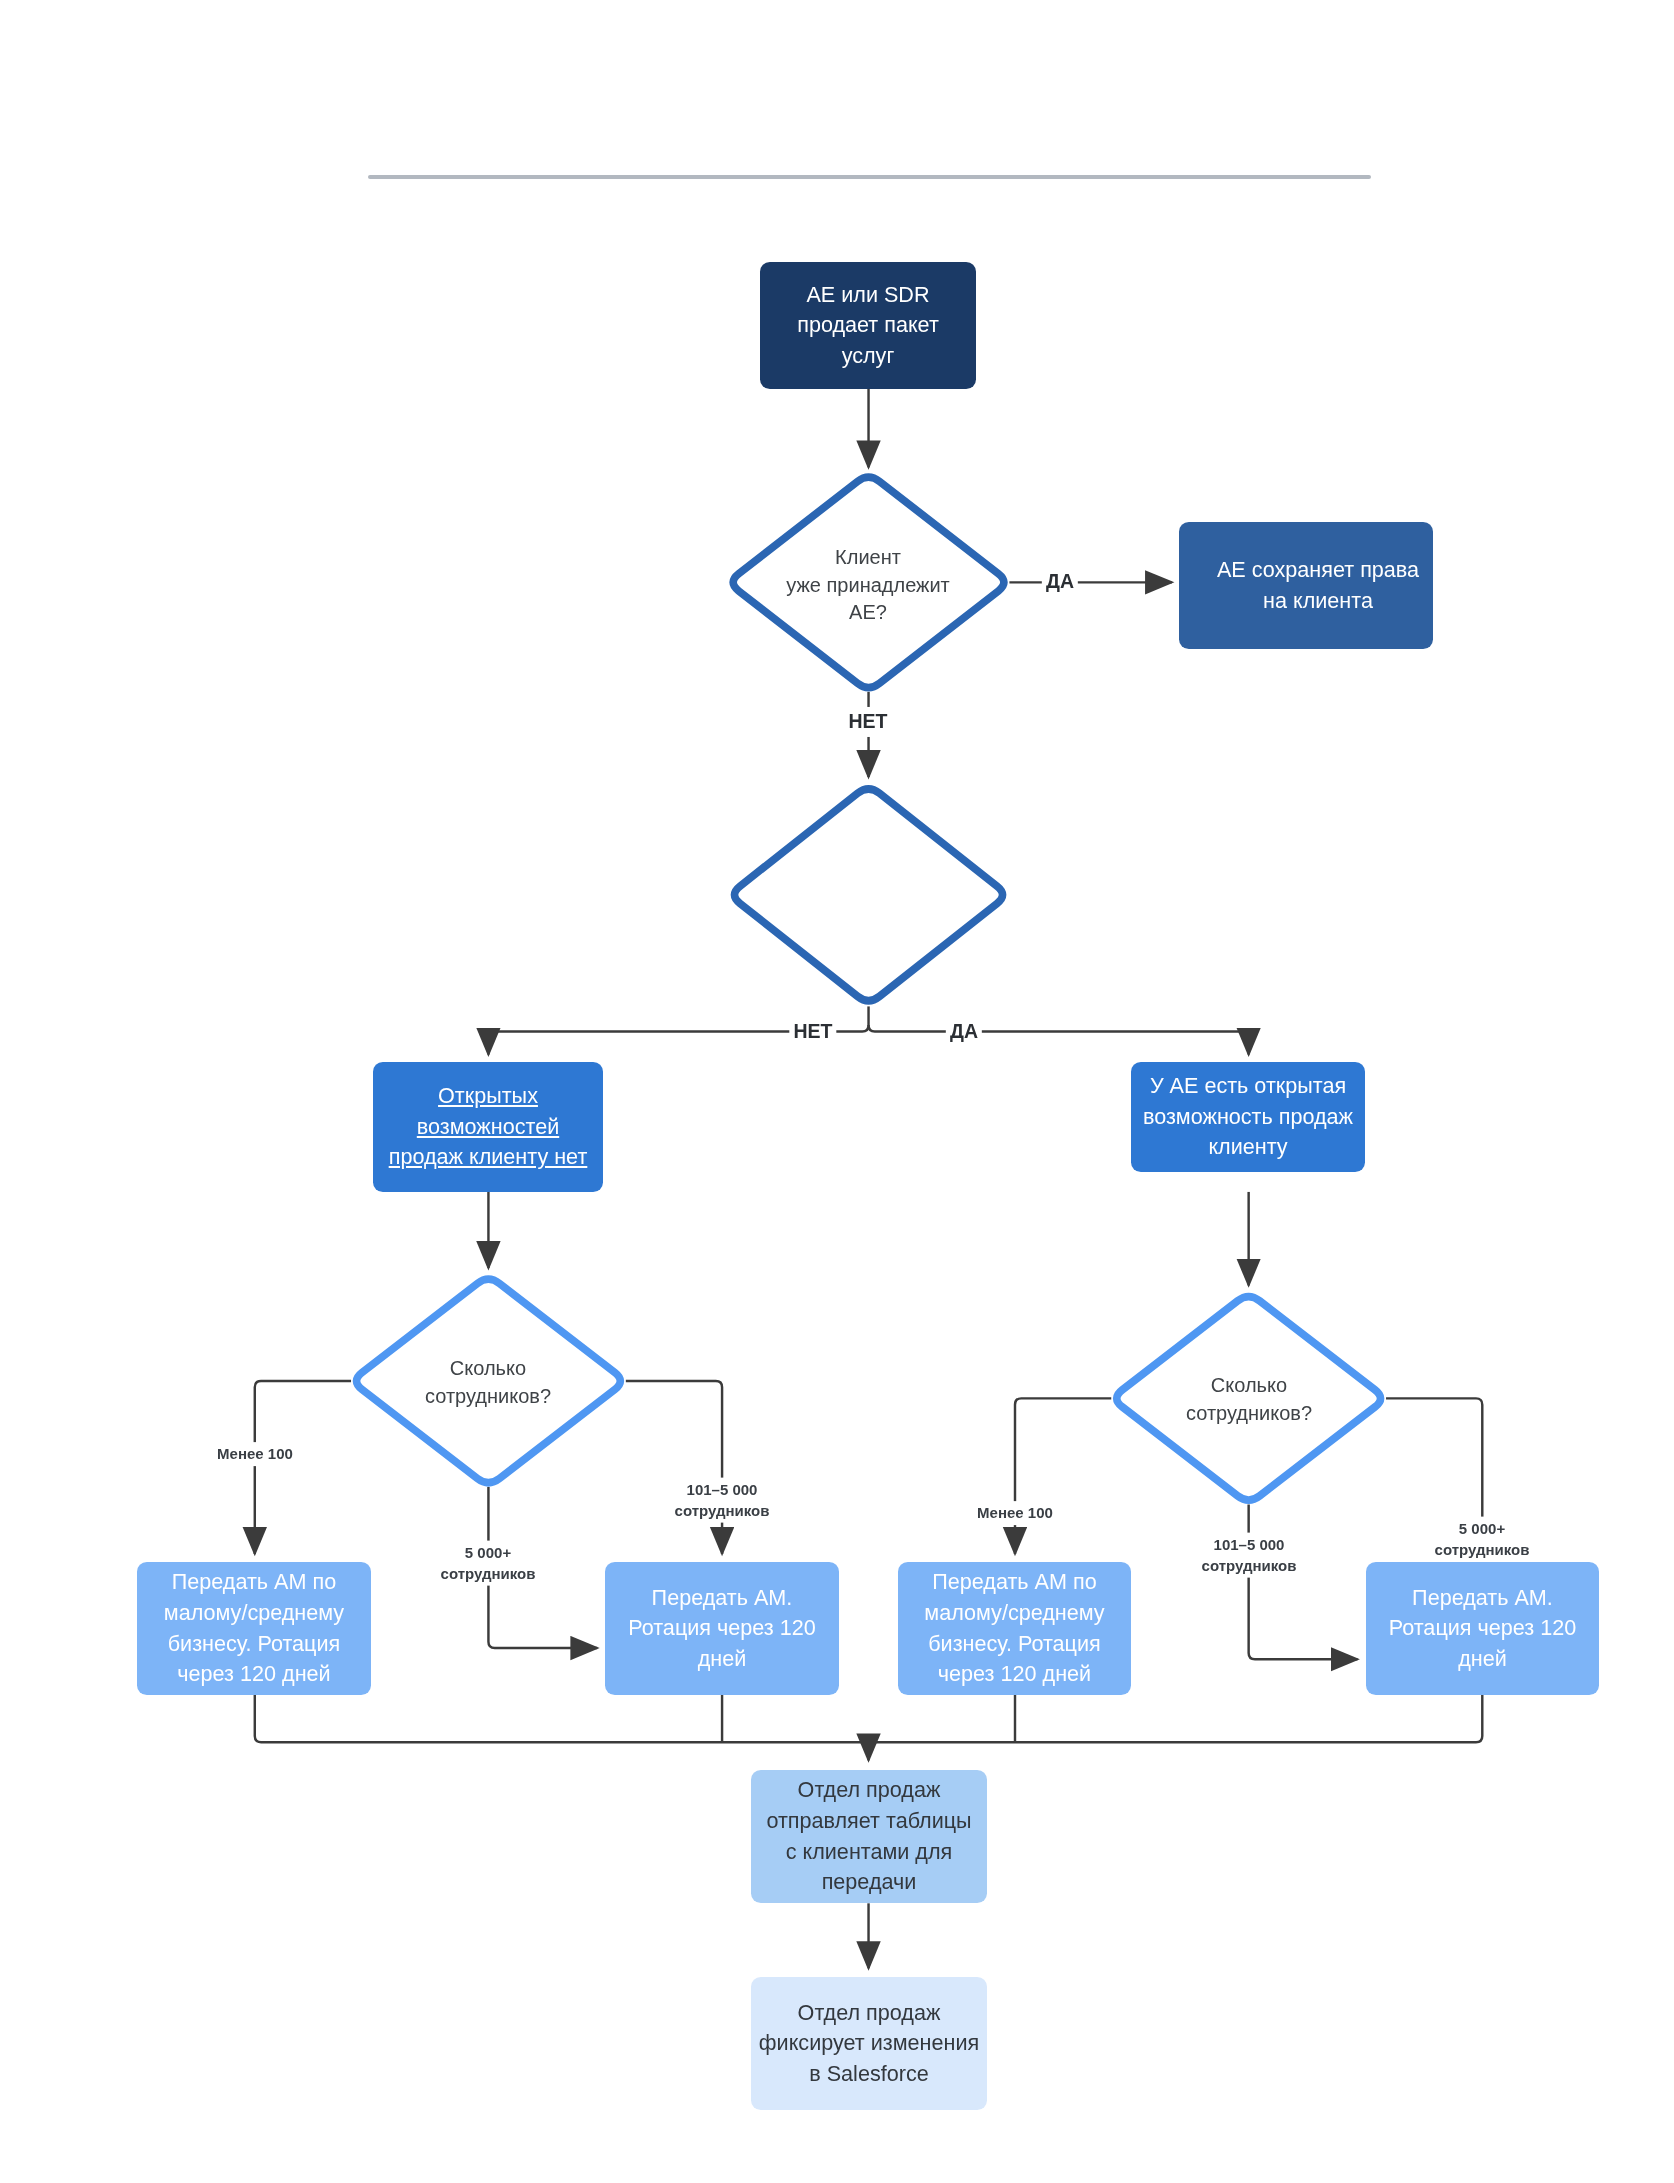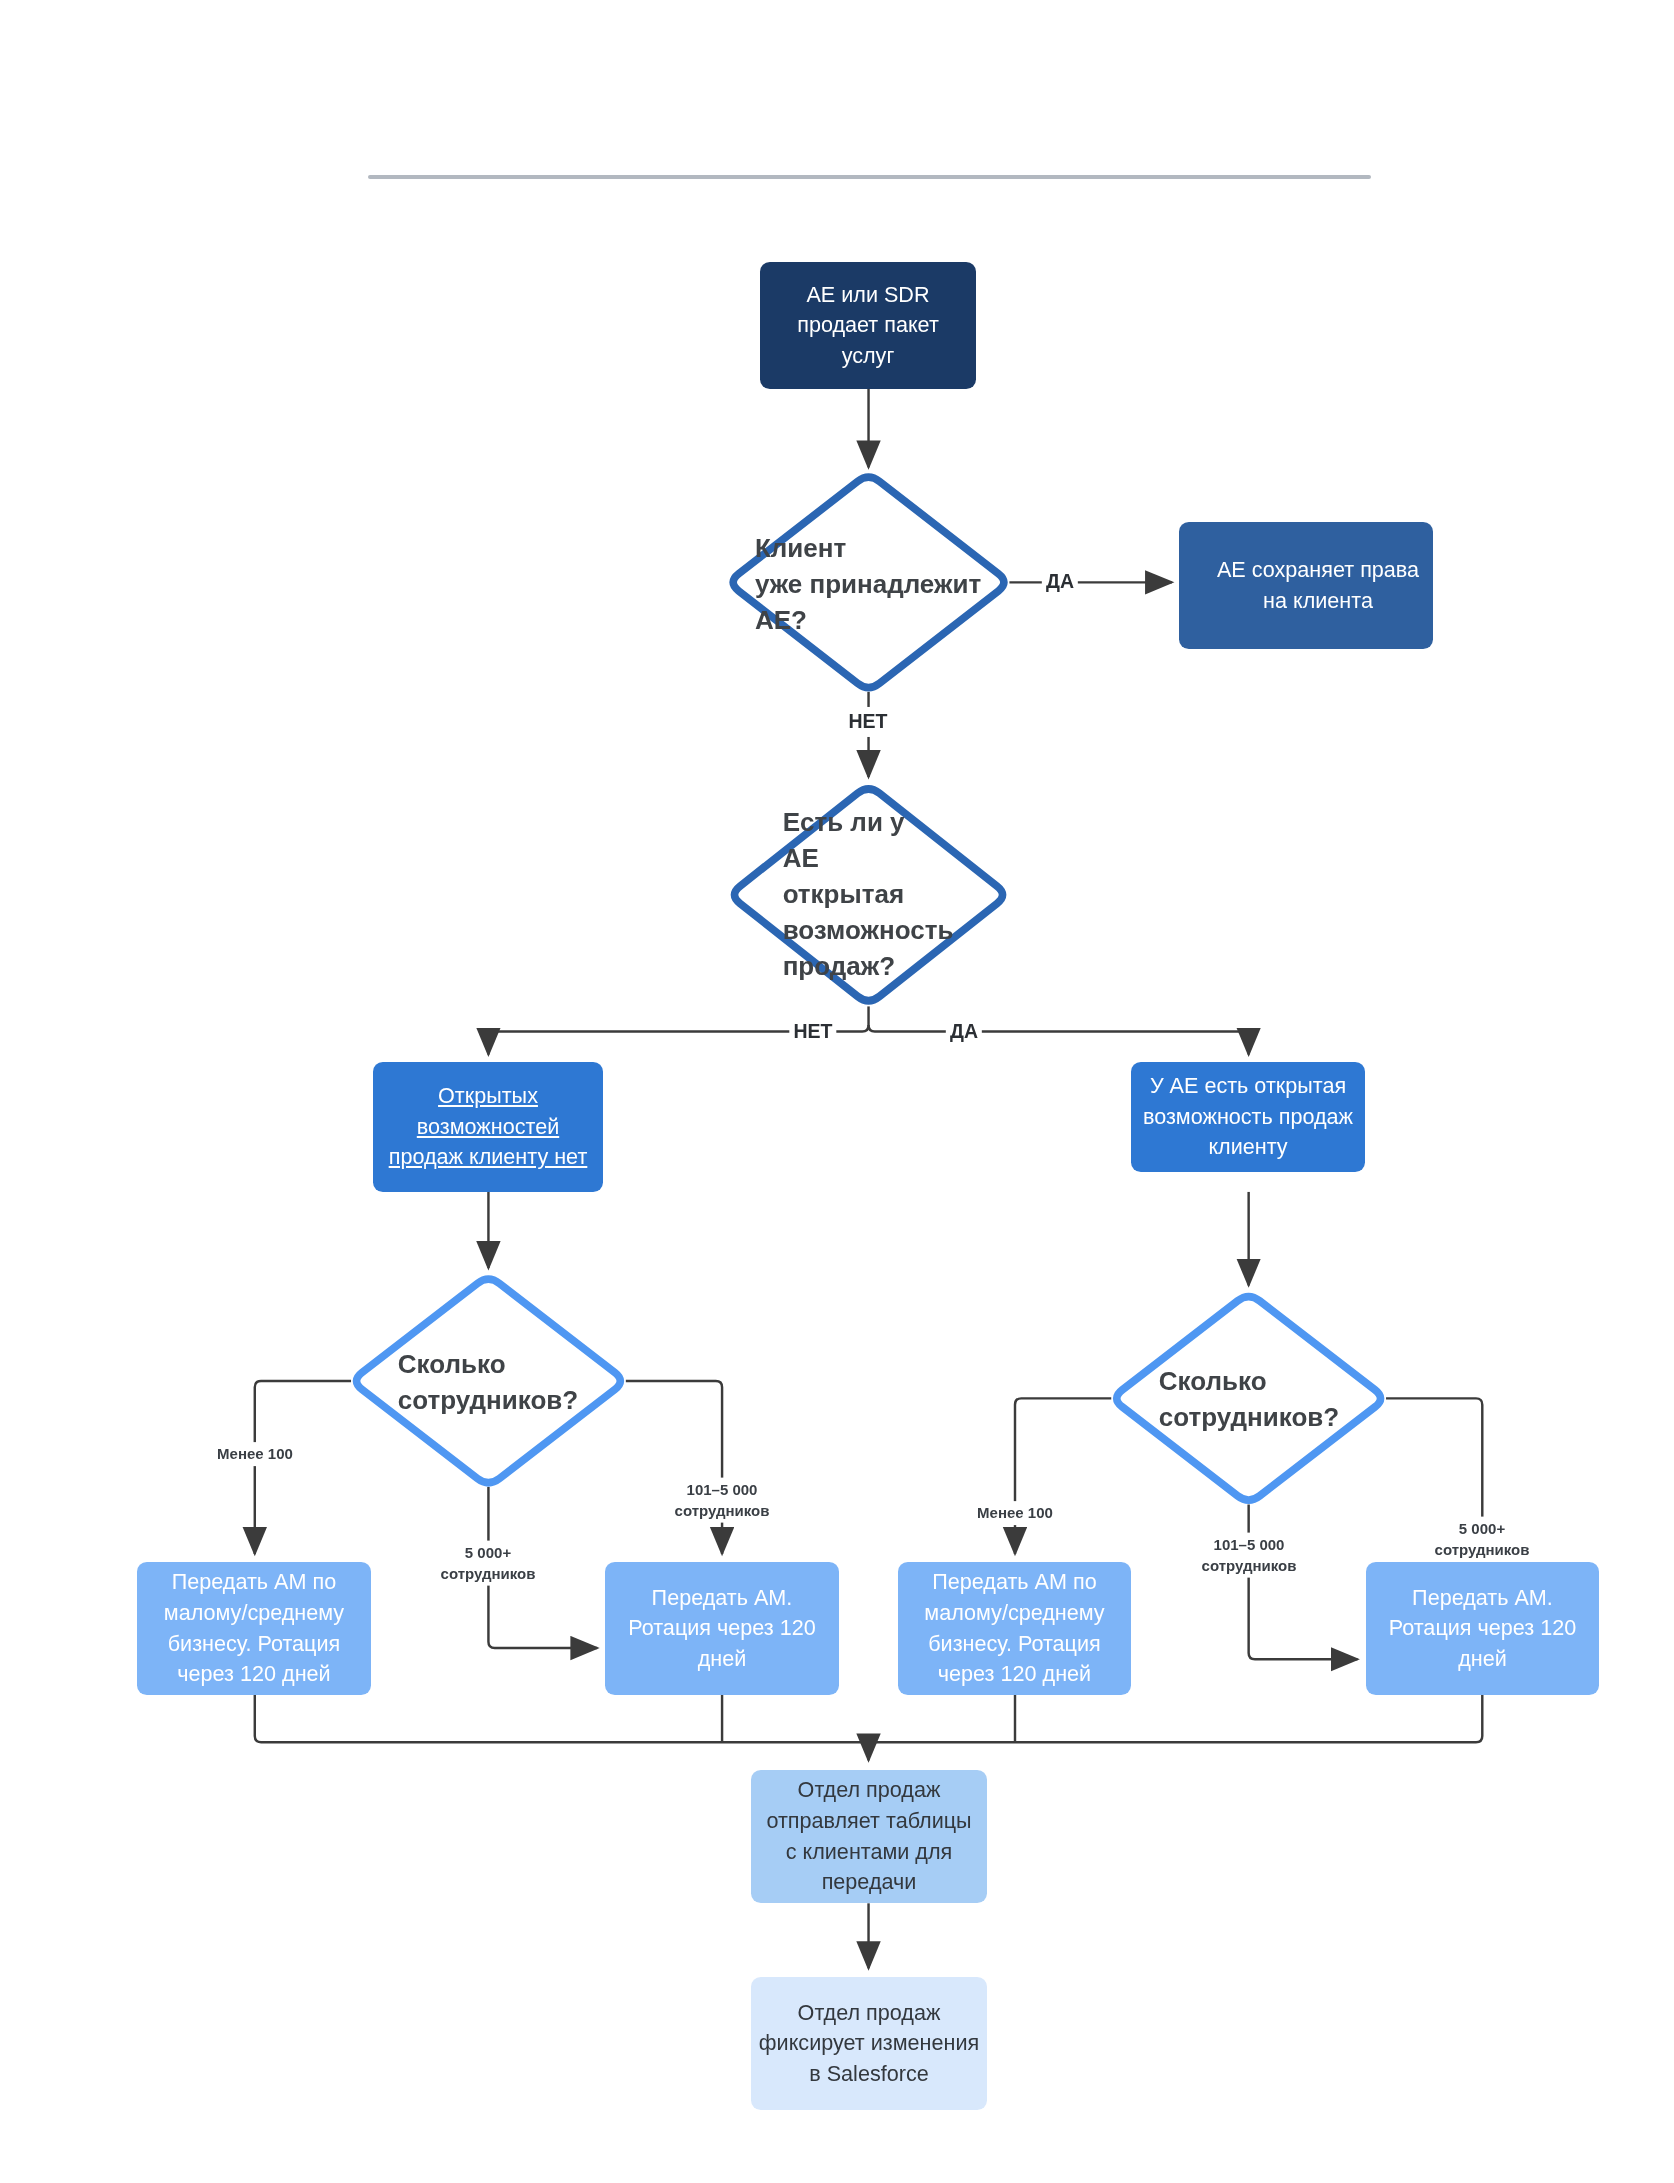--- a/index.html
+++ b/index.html
@@ -43,22 +43,22 @@
   }
   .start{background:#1b3a66;}
   .keep{background:#2f609f;padding-left:24px;}
   .branch{background:#2e78d3;}
   .leaf{background:#7db4f7;}
   .send{background:#a6cdf5;color:#33383e;}
   .record{background:#d8e8fc;color:#33383e;}
   
   .dtext{
     position:absolute;z-index:2;transform:translate(-50%,-50%);
-    white-space:pre-line;
-    color:#3f4347;font-size:26px;line-height:1.38;font-weight:bold;
+    text-align:center;white-space:pre-line;
+    color:#3f4347;font-size:20px;line-height:1.38;
   }
   
   .elabel{
     position:absolute;z-index:3;transform:translate(-50%,-50%);
     text-align:center;white-space:pre-line;
     color:#3a3f45;font-size:15px;line-height:1.4;
     background:#ffffff;padding:1.4px 5.6px;font-weight:bold;
   }
   .elabel.bold{font-weight:bold;font-size:19.5px;color:#2b2f34;padding:1.4px 4.2px;}
 </style>
@@ -150,25 +150,20 @@
 с клиентами для
 передачи</div>
 
   <div class="node record" style="left:751px;top:1977px;width:236px;height:133px;">Отдел продаж
 фиксирует изменения
 в Salesforce</div>
 
   <div class="dtext" style="left:868px;top:585px;">Клиент
 уже принадлежит
 AE?</div>
-  <div class="dtext" style="left:868px;top:895px;">Есть ли у
-AE
-открытая
-возможность
-продаж?</div>
   <div class="dtext" style="left:488px;top:1383px;">Сколько
 сотрудников?</div>
   <div class="dtext" style="left:1249px;top:1400px;">Сколько
 сотрудников?</div>
 
   <div class="elabel bold" style="left:1060px;top:582px;">ДА</div>
   <div class="elabel bold" style="left:868px;top:722px;">НЕТ</div>
   <div class="elabel bold" style="left:813px;top:1032px;">НЕТ</div>
   <div class="elabel bold" style="left:964px;top:1032px;">ДА</div>
 

